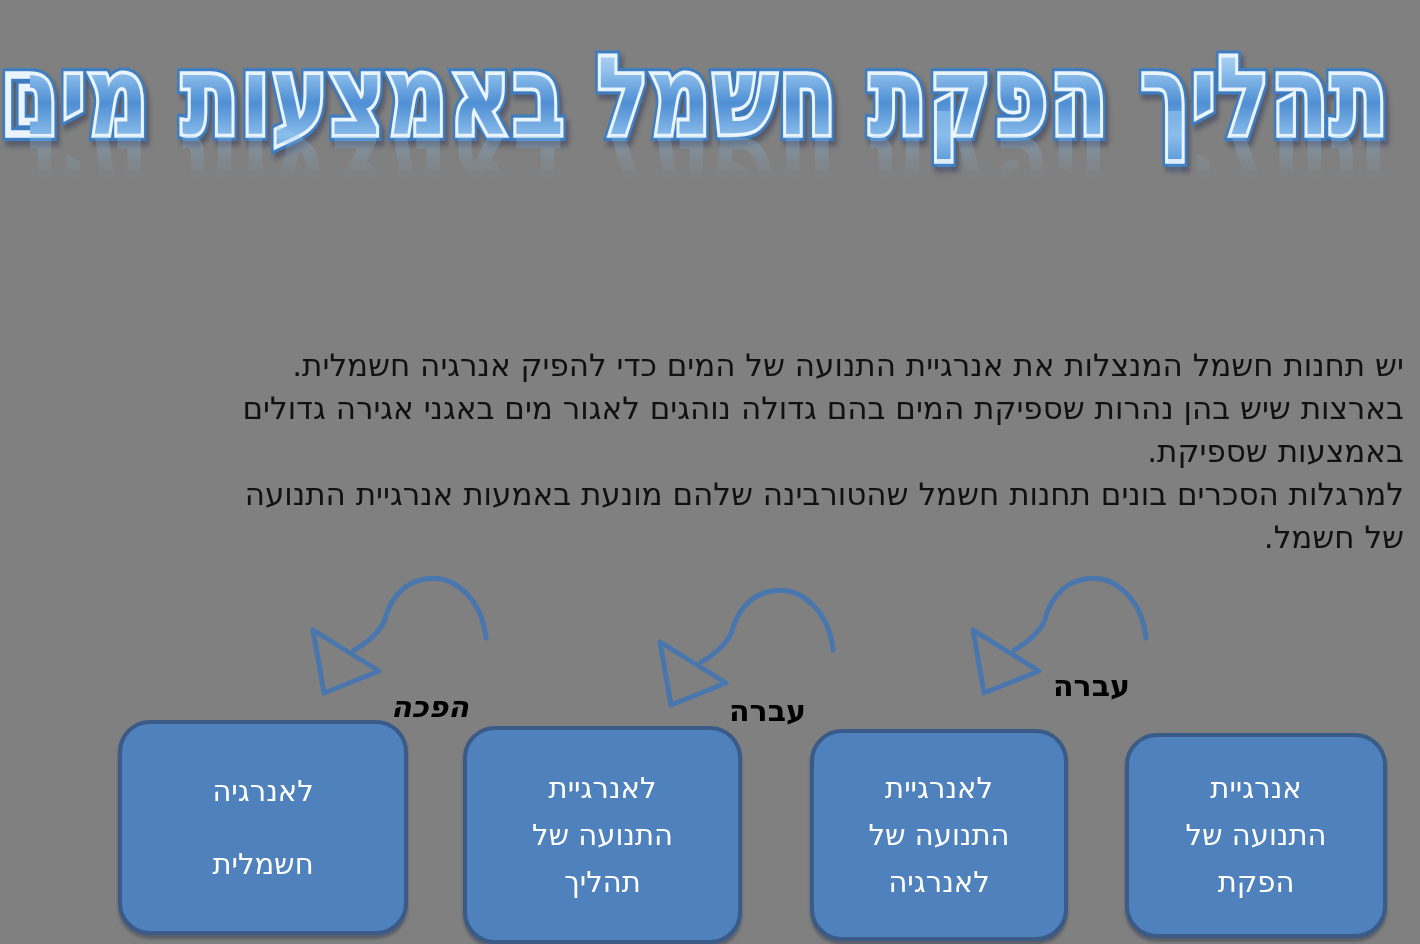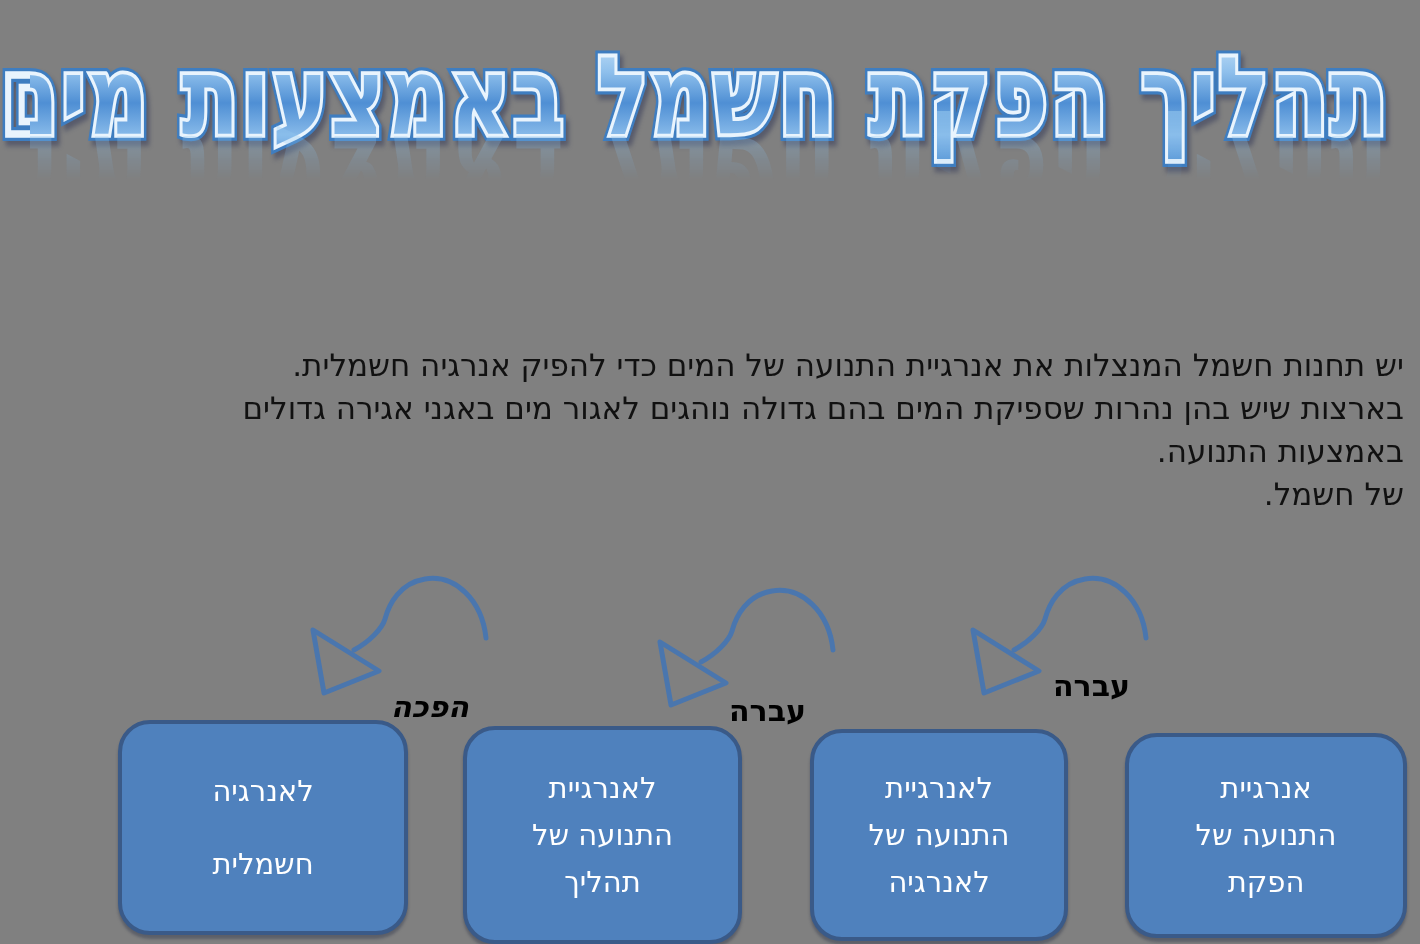--- a/index.html
+++ b/index.html
@@ -116,38 +116,39 @@
   .box-line{
     color:var(--box-text);
     font-size:29px;
     line-height:47px;
     text-align:center;
     white-space:nowrap;
   }
   .box-electrical{left:118px;top:720px;width:290px;height:215px;gap:26px;}
   .box-generator {left:463px;top:726px;width:279px;height:218px;}
   .box-turbine   {left:810px;top:729px;width:258px;height:212px;}
-  .box-water     {left:1125px;top:733px;width:282px;height:205px;}
+  .box-water     {left:1125px;top:733px;width:262px;height:205px;}
 </style>
 </head>
 <body>
 
 <div class="slide">
 
   <div class="title-zone">
     <div class="t-layer t-outline">תהליך הפקת חשמל באמצעות מים</div>
     <div class="t-layer t-mid">תהליך הפקת חשמל באמצעות מים</div>
     <div class="t-layer t-fill">תהליך הפקת חשמל באמצעות מים</div>
     <div class="t-reflection">תהליך הפקת חשמל באמצעות מים</div>
   </div>
 
   <div class="paragraph">
     <div class="p-line">יש תחנות חשמל המנצלות את אנרגיית התנועה של המים כדי להפיק אנרגיה חשמלית.</div>
     <div class="p-line">בארצות שיש בהן נהרות שספיקת המים בהם גדולה נוהגים לאגור מים באגני אגירה גדולים</div>
-    <div class="p-line">באמצעות התנועה.</div>
+    <div class="p-line">באמצעות שספיקת.</div>
+    <div class="p-line">למרגלות הסכרים בונים תחנות חשמל שהטורבינה שלהם מונעת באמעות אנרגיית התנועה</div>
     <div class="p-line">של חשמל.</div>
   </div>
 
   <div class="arrow arrow-1">
     <svg viewBox="0 0 190 142" xmlns="http://www.w3.org/2000/svg">
       <path d="M 183 72 C 179 34 152 8 122 13 C 97 17 86 38 82 53 C 79 63 66 76 51 84" fill="none" stroke="var(--arrow)" stroke-width="5" stroke-linecap="round"></path>
       <polygon points="10,64 76,105 21,127" fill="none" stroke="var(--arrow)" stroke-width="5" stroke-linejoin="round"></polygon>
     </svg>
   </div>
   <div class="arrow arrow-2">

